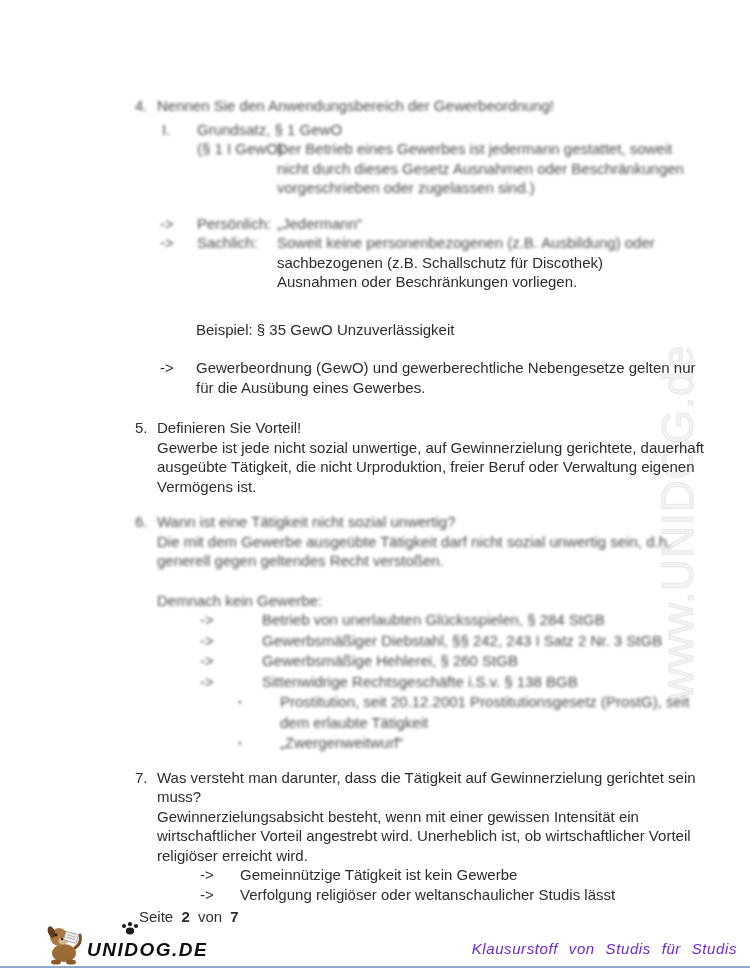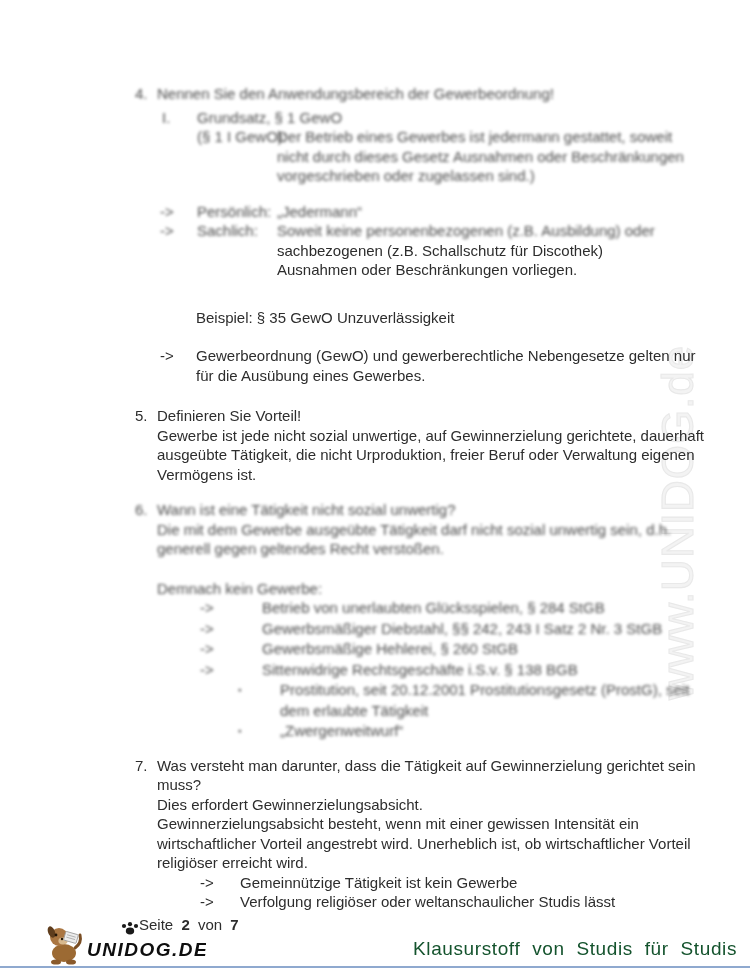--- a/index.html
+++ b/index.html
@@ -1,20 +1,20 @@
 <!DOCTYPE html>
 <html><head>
 <meta charset="utf-8">
 <style>
   html,body{margin:0;padding:0;background:#ffffff;}
   .page{
     position:relative;width:750px;height:971px;background:#ffffff;overflow:hidden;
     font-family:"Liberation Sans",sans-serif;font-size:15px;color:#2d2d2d;
   }
-  .content{position:absolute;left:135px;top:84px;width:505px;}
+  .content{position:absolute;left:135px;top:96px;width:505px;}
   .line{display:flex;line-height:19.5px;white-space:nowrap;}
   .list-line{line-height:20.5px;}
   .sp{flex:none;display:inline-block;}
   .w22{width:22px;}.w25{width:25px;}.w27{width:27px;}.w35{width:35px;}
   .w36{width:36px;}.w37{width:37px;}.w40{width:40px;}.w42{width:42px;}
   .w61{width:61px;}.w62{width:62px;}.w65{width:65px;}.w80{width:80px;}
   .w103{width:103px;}.w142{width:142px;}.w145{width:145px;}
   .mt4{margin-top:4px;}.mt14{margin-top:14px;}.mt16{margin-top:16px;}
   .mt18{margin-top:28px;}.mt19{margin-top:19px;}.mt20{margin-top:20px;}.mt21{margin-top:21px;}
   .blur{filter:blur(1.7px);color:#4c4c4c;}
@@ -25,21 +25,21 @@
   .watermark{
     position:absolute;right:47px;top:240px;height:460px;
     writing-mode:vertical-rl;transform:rotate(180deg);
     font-size:44px;letter-spacing:1px;
     color:#f3f3f3;-webkit-text-stroke:1.1px #e9e9e9;
     user-select:none;pointer-events:none;
   }
   .footer-logo{position:absolute;left:46px;top:920px;text-align:center;}
   .tagline{
     position:absolute;right:13px;top:941px;
-    font-size:19px;color:#14532d;
+    font-style:italic;font-size:15px;color:#6d28d9;
     letter-spacing:0.6px;word-spacing:6px;line-height:16px;
   }
   .bottom-rule{position:absolute;left:0;right:0;bottom:3px;height:2px;background:#8fa9cf;}
 </style>
 </head>
 <body>
 
 <div class="page">
 
   <div class="watermark">www.UNIDOG.de</div>
@@ -170,24 +170,20 @@
       <span>„Zwergenweitwurf“</span>
     </div>
 
     <div class="line mt14">
       <span class="sp w22">7.</span>
       <span>Was versteht man darunter, dass die Tätigkeit auf Gewinnerzielung gerichtet sein</span>
     </div>
     <div class="line">
       <span class="sp w22"></span>
       <span>muss?</span>
-    </div>
-    <div class="line">
-      <span class="sp w22"></span>
-      <span>Dies erfordert Gewinnerzielungsabsicht.</span>
     </div>
     <div class="line">
       <span class="sp w22"></span>
       <span>Gewinnerzielungsabsicht besteht, wenn mit einer gewissen Intensität ein</span>
     </div>
     <div class="line">
       <span class="sp w22"></span>
       <span>wirtschaftlicher Vorteil angestrebt wird. Unerheblich ist, ob wirtschaftlicher Vorteil</span>
     </div>
     <div class="line">

